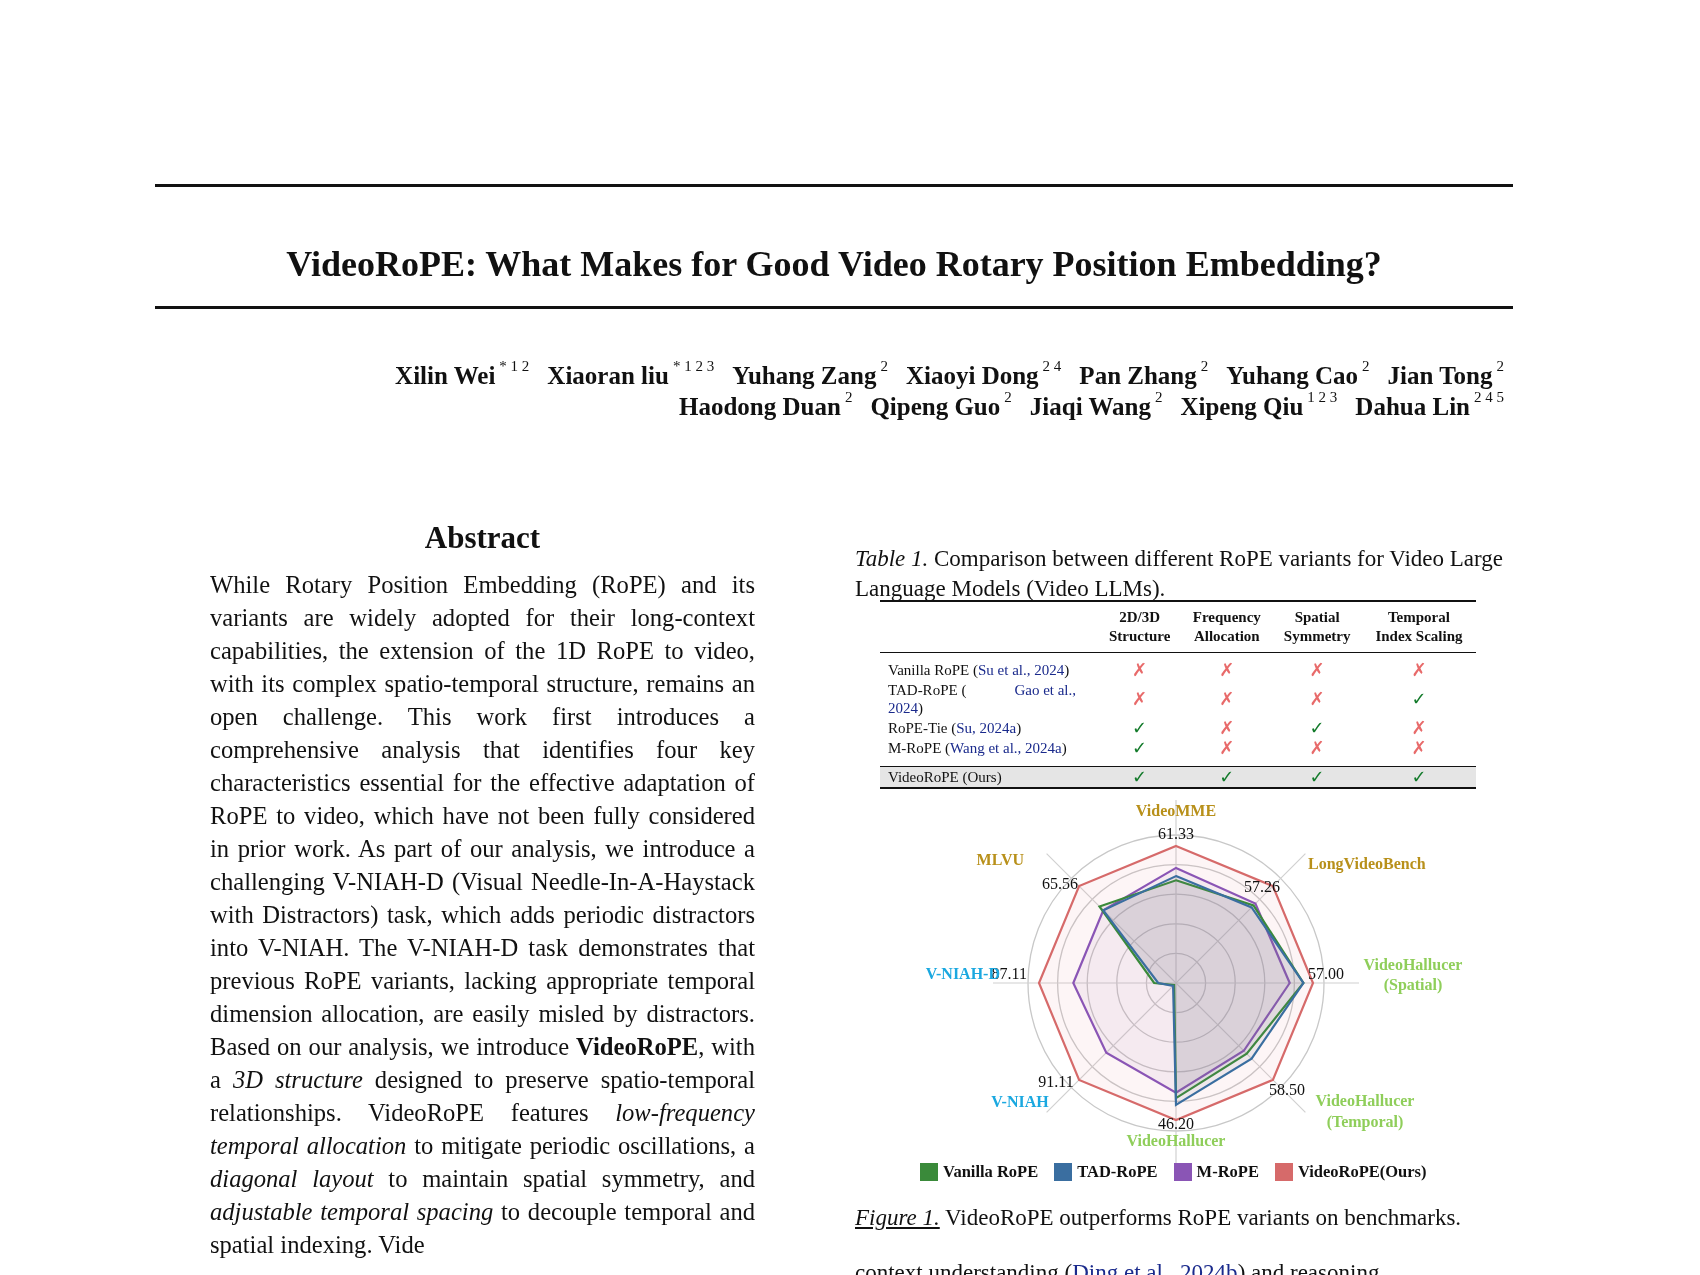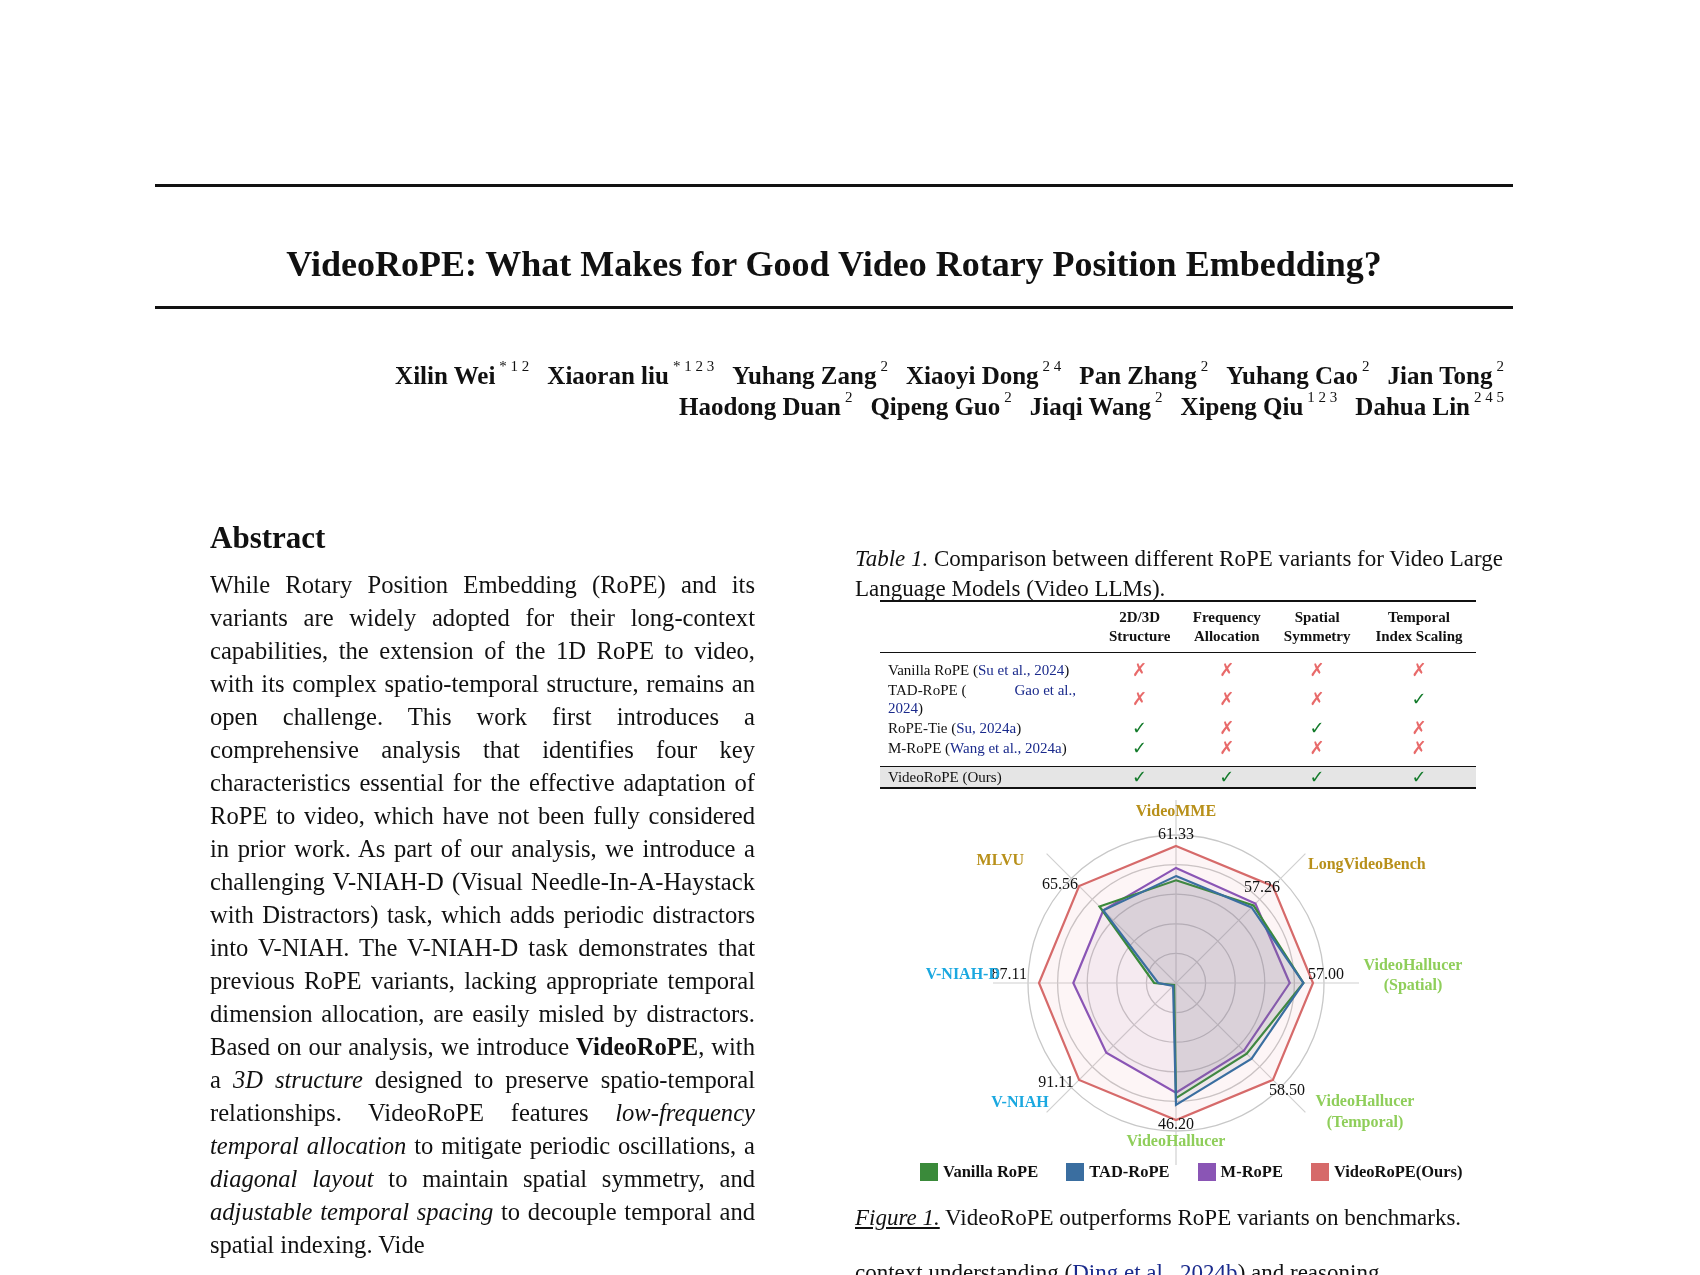--- a/index.html
+++ b/index.html
@@ -4,38 +4,38 @@
 <style>
   html, body { margin:0; padding:0; background:#ffffff; }
   body { width:1700px; height:1275px; position:relative; overflow:hidden;
          font-family:"Liberation Serif", "DejaVu Serif", serif; color:#111; }
   .rule { position:absolute; left:155px; width:1358px; height:3px; background:#111; }
   #title { position:absolute; left:155px; width:1358px; top:243px; text-align:center;
            font-size:36px; font-weight:bold; }
   .authors { position:absolute; left:155px; width:1358px; text-align:right; font-size:25px; font-weight:bold; }
   .authors sup { font-weight:normal; font-size:15px; vertical-align:top; position:relative; top:-4px; margin-left:4px; }
   .author { margin:0 9px; }
-  #abstract-head { position:absolute; left:210px; width:545px; top:520px; text-align:left; font-size:31px; font-weight:bold; }
+  #abstract-head { position:absolute; left:210px; width:545px; top:520px; text-align:center; font-size:31px; font-weight:bold; }
   #abstract { position:absolute; left:210px; width:545px; top:568px; font-size:24.6px; line-height:33px; text-align:justify; hyphens:manual; }
   #abstract i { font-style:italic; }
   #table-caption { position:absolute; left:855px; width:660px; top:544px; font-size:23px; line-height:30px; }
   #table-caption i { }
   table.cmp { position:absolute; left:880px; top:600px; width:596px; border-collapse:collapse; font-size:15px; }
   table.cmp th { font-weight:bold; font-size:15px; line-height:19px; padding:6px 4px 6px 4px; text-align:center; }
   table.cmp td { padding:1px 8px; line-height:18px; }
   table.cmp td.c { text-align:center; font-size:18px; }
   .top-rule { border-top:2px solid #111; }
   .mid-rule { border-top:1.5px solid #111; }
   .bot-rule { border-bottom:2.5px solid #111; }
   .ours td { background:#e5e5e5; padding:4px 8px; }
   .cite { color:#1a2a8c; }
   .cross { color:#e86a6a; }
   .check { color:#127a2a; }
   #radar { position:absolute; left:880px; top:785px; }
-  .legend { position:absolute; top:1162px; left:920px; font-size:16.5px; font-weight:bold; display:flex; gap:28px; align-items:center; }
+  .legend { position:absolute; top:1162px; left:920px; font-size:16.5px; font-weight:bold; display:flex; gap:16px; align-items:center; }
   .legend .item { display:flex; align-items:center; gap:5px; }
   .legend .sw { width:18px; height:18px; display:inline-block; }
   #fig-caption { position:absolute; left:855px; top:1205px; font-size:23px; }
   #fig-caption i { font-style:italic;text-decoration:underline; }
   #body-snippet { position:absolute; left:855px; top:1260px; font-size:23px; white-space:nowrap; }
 </style>
 </head>
 <body>
 
 <div class="rule" style="top:184px;"></div>

